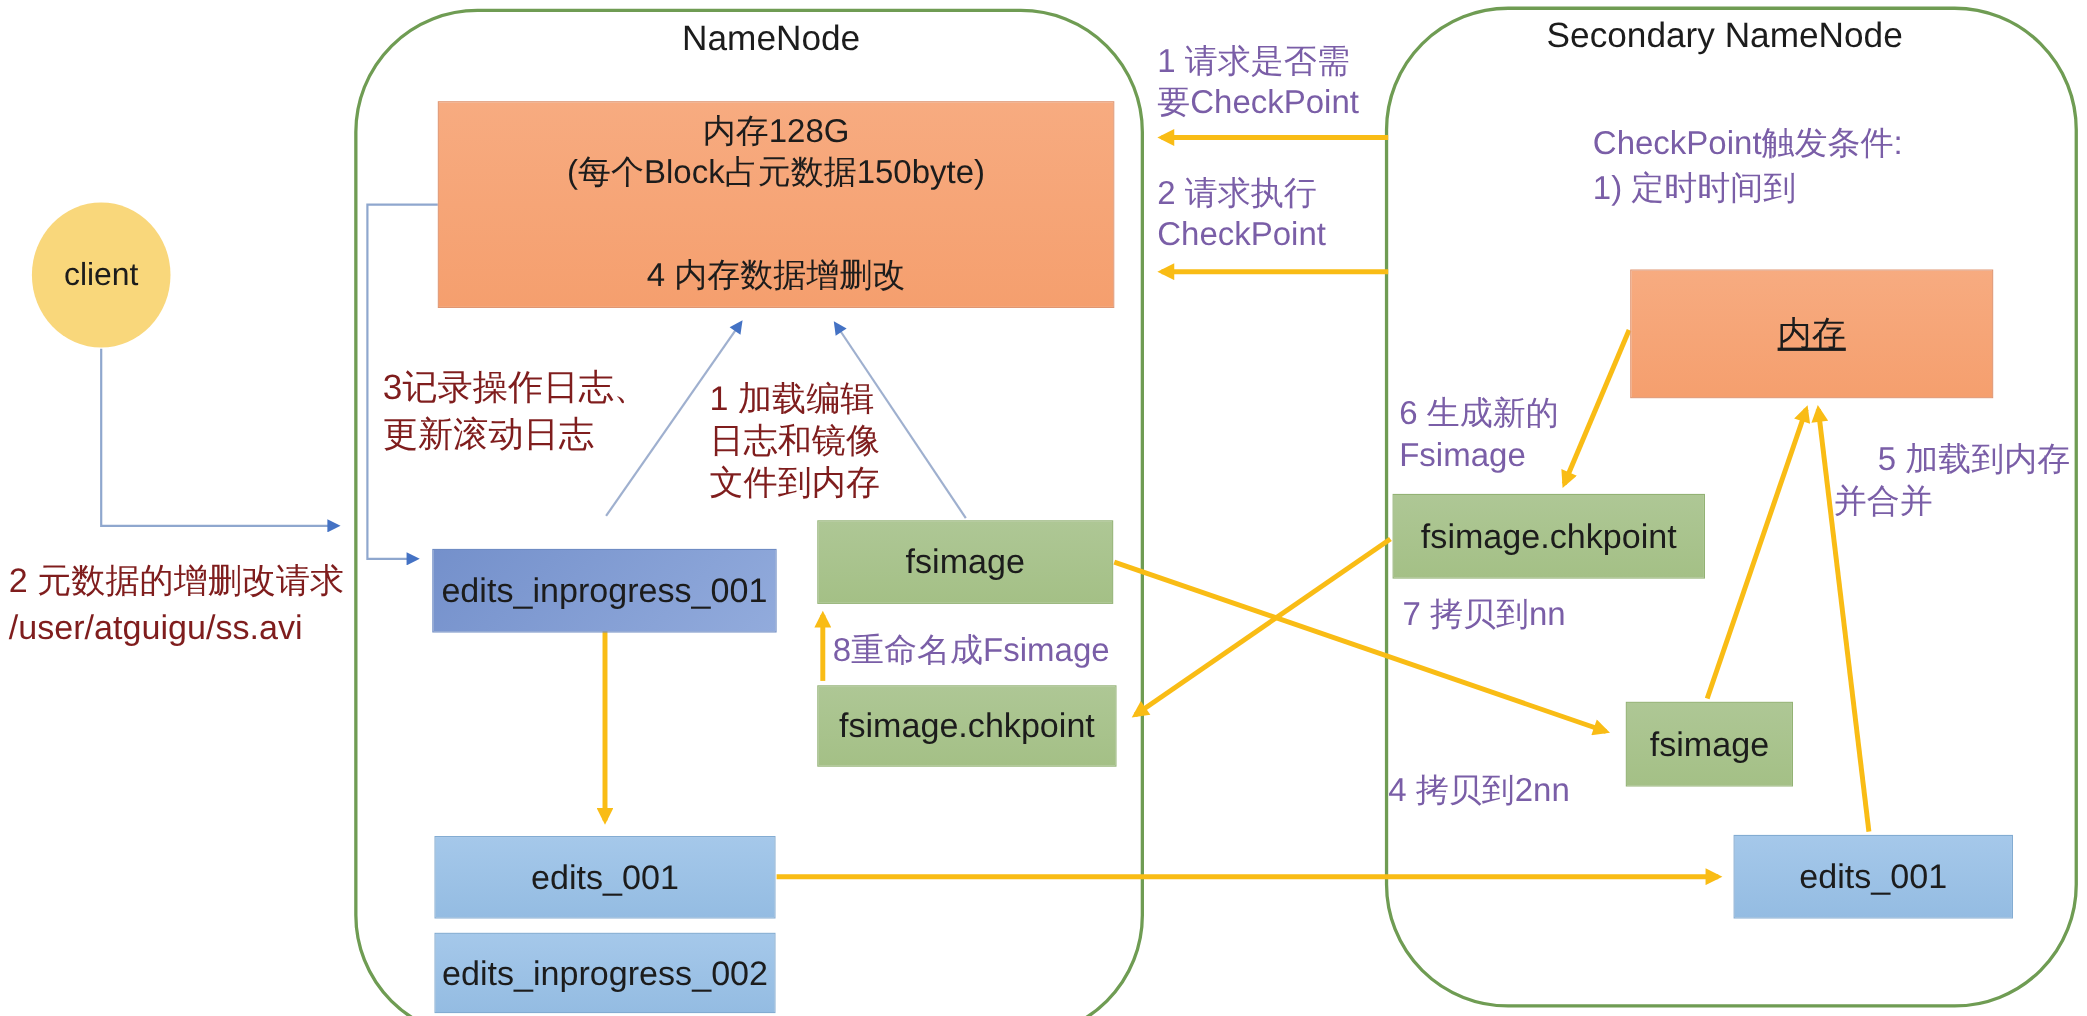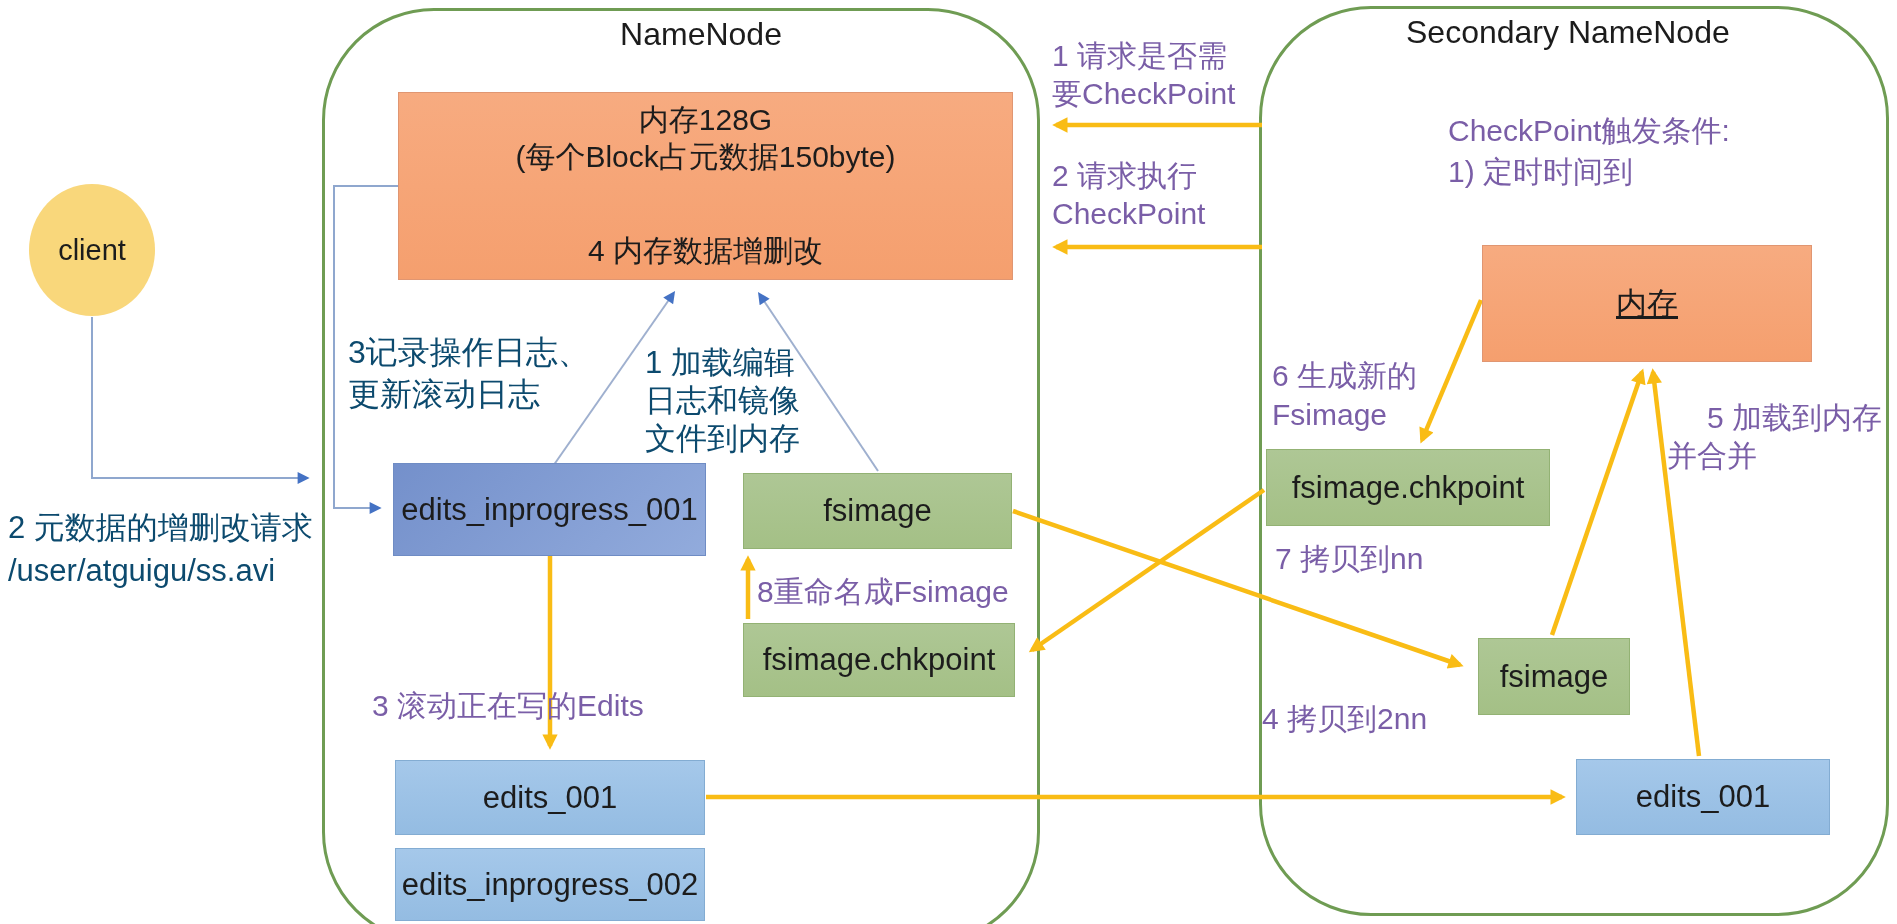--- a/index.html
+++ b/index.html
@@ -15,21 +15,21 @@
   #arrow-layer{position:absolute;left:0;top:0;z-index:1;}
   .box{
     position:absolute;display:flex;align-items:center;justify-content:center;
     font-size:31px;box-sizing:border-box;z-index:2;text-align:center;
   }
   .green-box{background:linear-gradient(180deg,#AEC795,#A4C086);border:1px solid #93B274;}
   .orange-box{background:linear-gradient(180deg,#F7AB80,#F59F6E);border:1px solid #E09672;}
   .blue-light-box{background:linear-gradient(180deg,#A5C8EA,#94BCE2);border:1px solid #83ACD2;}
   .blue-dark-box{background:linear-gradient(135deg,#7490CB,#92ABDC);border:1px solid #6F8CC4;}
   .label{position:absolute;z-index:3;white-space:nowrap;}
-  .black-label{font-size:31px;color:#0c4a6e;line-height:40px;}
+  .black-label{font-size:31px;color:#7f1d1d;line-height:40px;}
   .purple-label{font-size:30px;color:#7A5EA7;line-height:39px;}
   .title{position:absolute;z-index:3;font-size:32px;text-align:center;white-space:nowrap;}
   #client-node{
     position:absolute;left:29px;top:184px;width:126px;height:132px;border-radius:50%;
     background:#F9D77B;display:flex;align-items:center;justify-content:center;
     font-size:29px;z-index:2;
   }
   #nn-memory-box{
     position:absolute;left:398px;top:92px;width:615px;height:188px;
     display:flex;flex-direction:column;align-items:center;z-index:2;
@@ -89,35 +89,34 @@
     <div style="margin-bottom:10px;">4 内存数据增删改</div>
   </div>
 
   <div class="label black-label" style="left:348px;top:332px;font-size:32px;">3记录操作日志、</div>
   <div class="label black-label" style="left:348px;top:374px;font-size:32px;">更新滚动日志</div>
 
   <div class="label black-label" style="left:645px;top:344px;line-height:38px;">1 加载编辑</div>
   <div class="label black-label" style="left:645px;top:382px;line-height:38px;">日志和镜像</div>
   <div class="label black-label" style="left:645px;top:420px;line-height:38px;">文件到内存</div>
 
-  <div class="box blue-dark-box" style="left:393px;top:463px;width:313px;height:93px;">
+  <div class="box blue-dark-box" style="left:393px;top:499px;width:313px;height:76px;">
     <span>edits_inprogress_001</span>
   </div>
 
   <div class="box green-box" style="left:743px;top:473px;width:269px;height:76px;">
     <span>fsimage</span>
   </div>
 
   <div class="label purple-label" style="left:757px;top:572px;">8重命名成Fsimage</div>
 
   <div class="box green-box" style="left:743px;top:623px;width:272px;height:74px;">
     <span>fsimage.chkpoint</span>
   </div>
 
-  <div class="label purple-label" style="left:372px;top:686px;">3 滚动正在写的Edits</div>
 
   <div class="box blue-light-box" style="left:395px;top:760px;width:310px;height:75px;">
     <span>edits_001</span>
   </div>
 
   <div class="box blue-light-box" style="left:395px;top:848px;width:310px;height:73px;">
     <span>edits_inprogress_002</span>
   </div>
 
   <div class="label purple-label" style="left:1052px;top:36px;">1 请求是否需</div>

